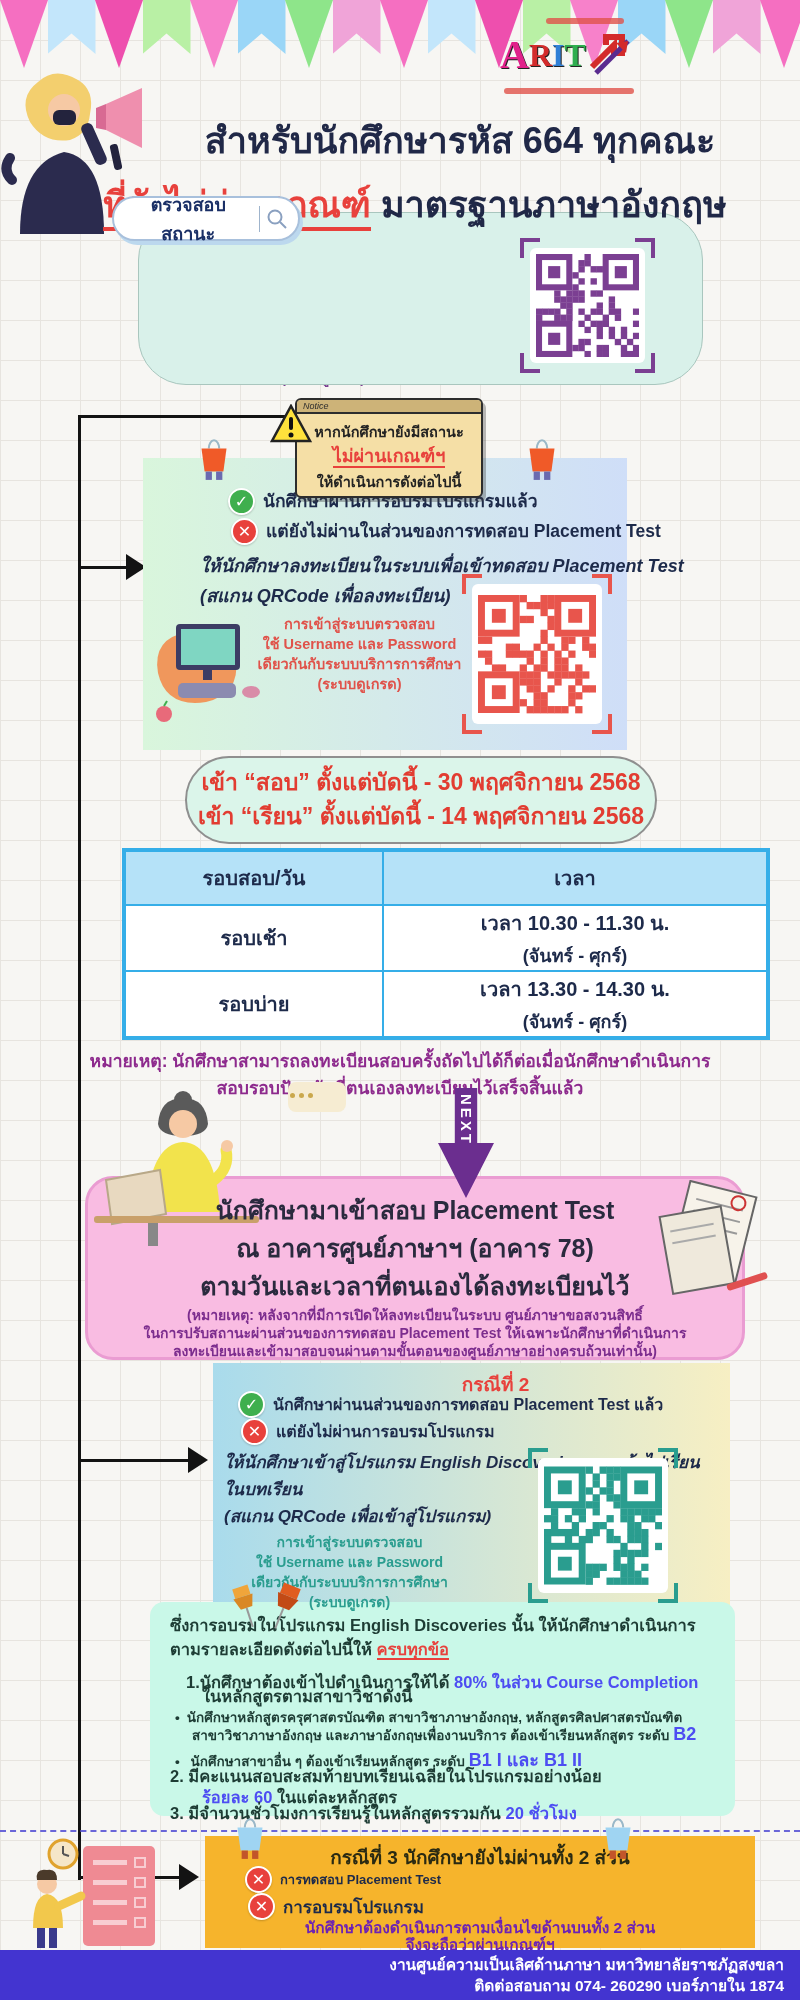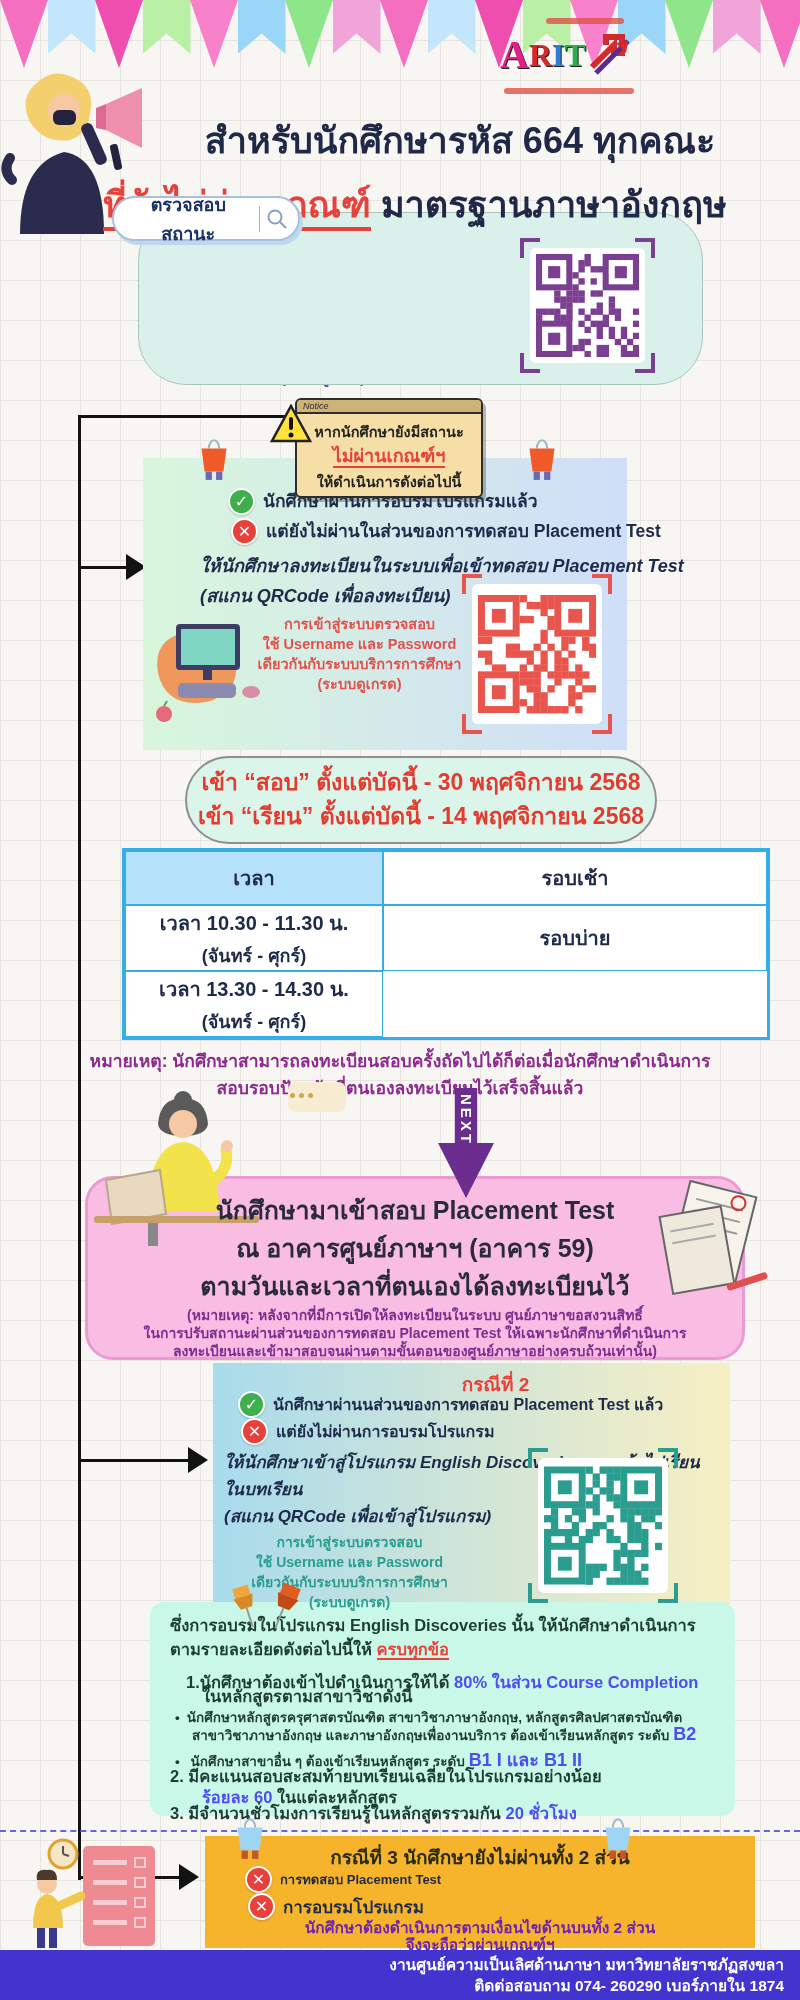--- a/index.html
+++ b/index.html
@@ -477,20 +477,21 @@
           </svg></div>
       </div>
   </div>
 
   <div class="abs" id="datespill">
     <div>เข้า “สอบ” ตั้งแต่บัดนี้ - 30 พฤศจิกายน 2568</div>
     <div>เข้า “เรียน” ตั้งแต่บัดนี้ - 14 พฤศจิกายน 2568</div>
   </div>
 
   <div class="abs" id="ptable">
+    <div class="cell th">รอบสอบ/วัน</div>
     <div class="cell th">เวลา</div>
     <div class="cell td">รอบเช้า</div>
     <div class="cell td">
       <div>เวลา 10.30 - 11.30 น.</div>
         <div class="sub">(จันทร์ - ศุกร์)</div>
     </div>
     <div class="cell td">รอบบ่าย</div>
     <div class="cell td">
       <div>เวลา 13.30 - 14.30 น.</div>
         <div class="sub">(จันทร์ - ศุกร์)</div>
@@ -514,21 +515,21 @@
     <path d="M58 128 Q62 60 95 58 Q128 60 132 128 Z" fill="#f2e34c"></path>
     <path d="M126 96 Q142 84 138 66" stroke="#f2e34c" stroke-width="11" fill="none" stroke-linecap="round"></path>
     <circle cx="139" cy="62" r="6" fill="#f6c9a4"></circle>
     <path d="M18 96 L72 86 L78 130 L24 140 Z" fill="#e8d9c0" stroke="#b8a888" stroke-width="2"></path>
     <rect x="6" y="132" width="165" height="7" rx="3" fill="#c9a06a"></rect>
     <rect x="60" y="139" width="10" height="23" fill="#888"></rect>
   </svg>
 
   <div class="abs" id="exambox"></div>
   <div class="exline" style="top:1190px;">นักศึกษามาเข้าสอบ Placement Test</div>
-  <div class="exline" style="top:1228px;">ณ อาคารศูนย์ภาษาฯ (อาคาร 59)</div>
+  <div class="exline" style="top:1228px;">ณ อาคารศูนย์ภาษาฯ (อาคาร 78)</div>
   <div class="exline" style="top:1266px;">ตามวันและเวลาที่ตนเองได้ลงทะเบียนไว้</div>
   <div class="exnote" style="top:1304px;">(หมายเหตุ: หลังจากที่มีการเปิดให้ลงทะเบียนในระบบ ศูนย์ภาษาขอสงวนสิทธิ์</div>
   <div class="exnote" style="top:1322px;">ในการปรับสถานะผ่านส่วนของการทดสอบ Placement Test ให้เฉพาะนักศึกษาที่ดำเนินการ</div>
   <div class="exnote" style="top:1340px;">ลงทะเบียนและเข้ามาสอบจนผ่านตามขั้นตอนของศูนย์ภาษาอย่างครบถ้วนเท่านั้น)</div>
   <svg class="abs illu" id="papers" style="left:648px;top:1180px;" width="130" height="115" viewBox="0 0 130 115">
     <g transform="rotate(14 65 55)">
         <rect x="30" y="8" width="68" height="88" fill="#f7f3ea" stroke="#666" stroke-width="2"></rect>
       <line x1="40" y1="24" x2="88" y2="24" stroke="#999" stroke-width="2"></line>
         <line x1="40" y1="36" x2="88" y2="36" stroke="#999" stroke-width="2"></line>
       <line x1="40" y1="48" x2="88" y2="48" stroke="#999" stroke-width="2"></line>

